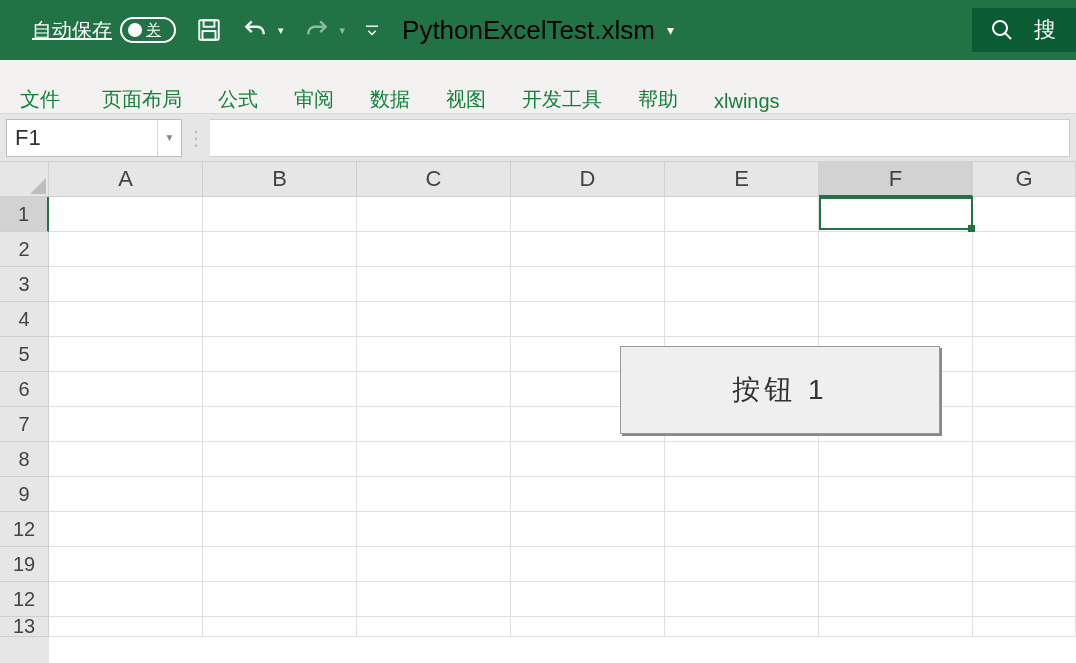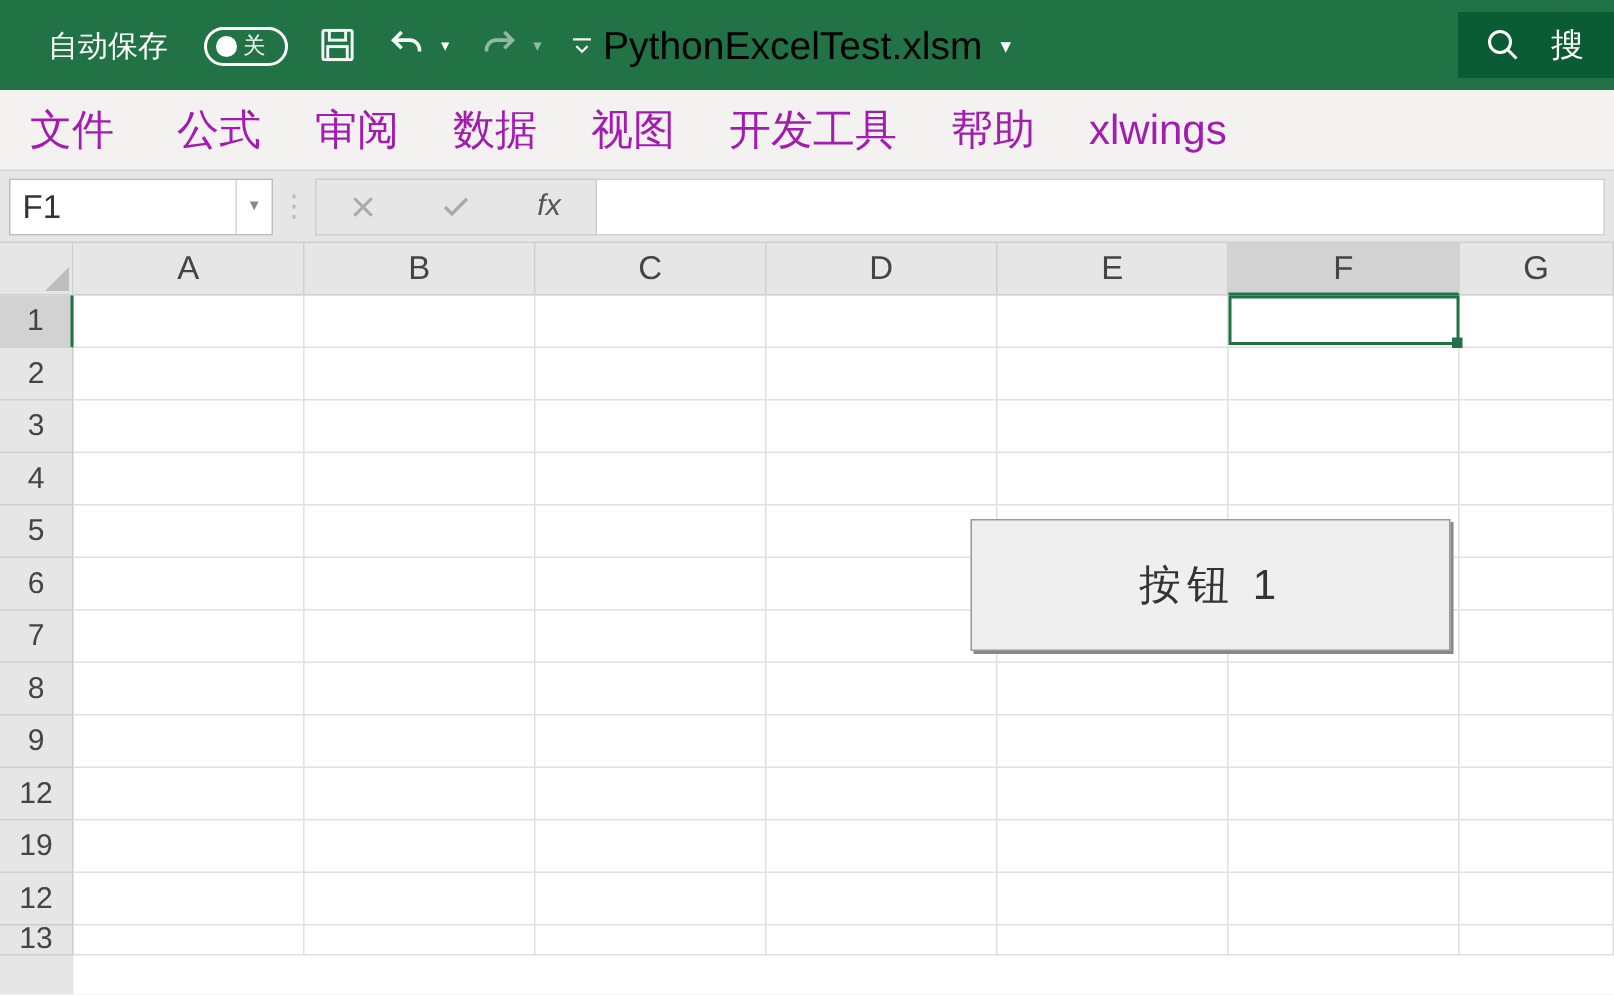--- a/index.html
+++ b/index.html
@@ -19,23 +19,24 @@
 .titlebar {
   height: 60px;
   background: #217346;
   display: flex;
   align-items: center;
   color: #fff;
   position: relative;
 }
 .autosave-wrap {
   display: flex;
-  align-items: flex-end;
+  align-items: center;
   margin-left: 32px;
-  gap: 24px;
+  gap: 8px;
+  text-decoration: underline;
 }
 .autosave-label {
   font-size: 20px;
 }
 .toggle {
   width: 56px;
   height: 26px;
   border-radius: 13px;
   border: 2px solid #fff;
   display: flex;
@@ -108,24 +109,24 @@
 
 .ribbon {
   height: 54px;
   background: #f3f2f1;
   border-bottom: 1px solid #d6d6d6;
   display: flex;
   align-items: stretch;
 }
 .tab {
   display: flex;
-  align-items: center;
+  align-items: flex-end;
   padding: 0 18px;
-  font-size: 28px;
-  color: #a21caf;
+  font-size: 20px;
+  color: #15803d;
 }
 .tab:first-child { padding-left: 20px; padding-right: 24px; }
 
 
 .formula-bar {
   height: 48px;
   display: flex;
   align-items: center;
   background: #e6e6e6;
   padding: 6px 6px 6px 6px;
@@ -367,20 +368,23 @@
     </svg>
     <span class="search-text">搜</span>
   </div>
 </div>
 
 <div class="ribbon">
   <div class="tab">
       <span>文件</span>
     </div>
   <div class="tab">
+      <span>页面布局</span>
+    </div>
+  <div class="tab">
       <span>公式</span>
     </div>
   <div class="tab">
       <span>审阅</span>
     </div>
   <div class="tab">
       <span>数据</span>
     </div>
   <div class="tab">
       <span>视图</span>
@@ -395,36 +399,20 @@
       <span>xlwings</span>
     </div>
 </div>
 
 <div class="formula-bar">
   <div class="namebox-wrap">
     <span class="namebox-text">F1</span>
     <div class="namebox-drop">▼</div>
   </div>
   <div class="fb-sep">⋮</div>
-  <div class="fb-btns">
-    <div class="fb-btn">
-      <svg width="20" height="20" viewBox="0 0 24 24" stroke="#aaa" stroke-width="2.5">
-          <line x1="5" y1="5" x2="19" y2="19"></line>
-          <line x1="19" y1="5" x2="5" y2="19"></line>
-        </svg>
-    </div>
-    <div class="fb-btn">
-      <svg width="22" height="22" viewBox="0 0 24 24" fill="none" stroke="#aaa" stroke-width="2.5">
-          <path d="M4 12l5 5L20 6"></path>
-        </svg>
-    </div>
-    <div class="fb-btn fx">
-        <span>fx</span>
-      </div>
-  </div>
   <div class="formula-input"></div>
 </div>
 
 <div class="grid-area">
   <div class="corner"></div>
   <div class="col-headers">
     <div class="ch cw-A">
         <span>A</span>
       </div>
     <div class="ch cw-B">
@@ -604,16 +592,16 @@
         <div class="cell" style="width: 154px; height: 20px;"></div>
         <div class="cell" style="width: 154px; height: 20px;"></div>
         <div class="cell" style="width: 154px; height: 20px;"></div>
         <div class="cell" style="width: 154px; height: 20px;"></div>
         <div class="cell" style="width: 103px; height: 20px;"></div>
       </div>
     </div>
 
   <div class="active-cell" style="left:819px; top:35px; width:154px; height:33px;"></div>
 
-  <div class="form-button" style="left:647px; top:184px;">
+  <div class="form-button" style="left:620px; top:184px;">
     <span>按钮 1</span>
   </div>
 </div>
 
 </body></html>

